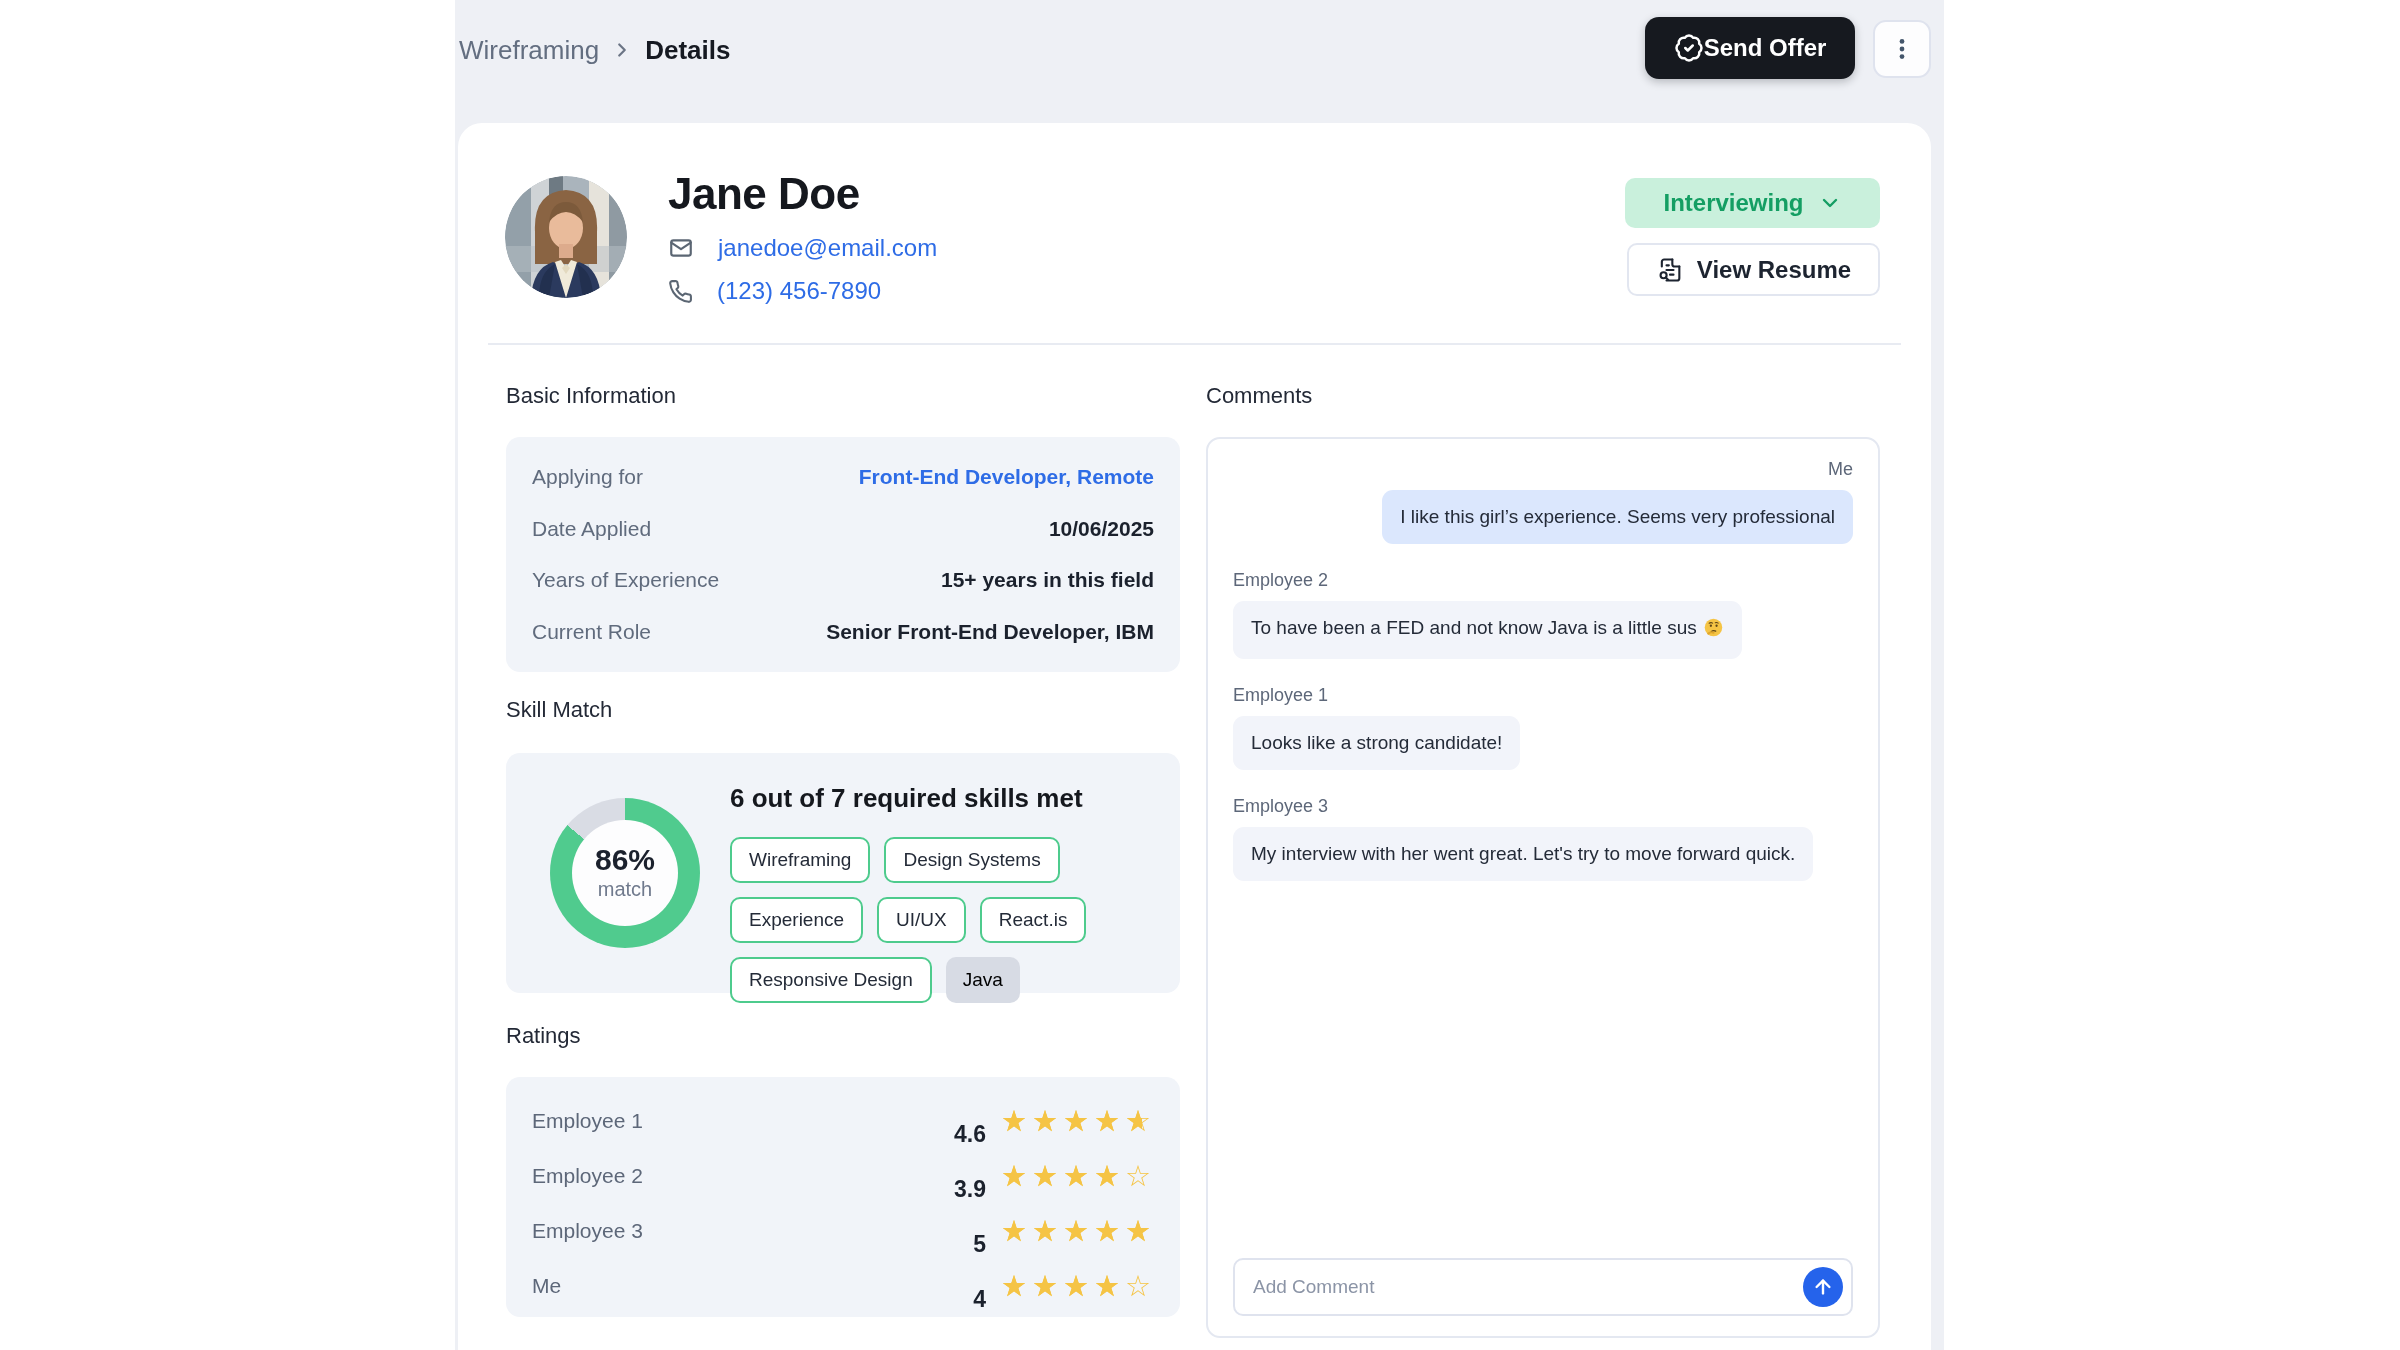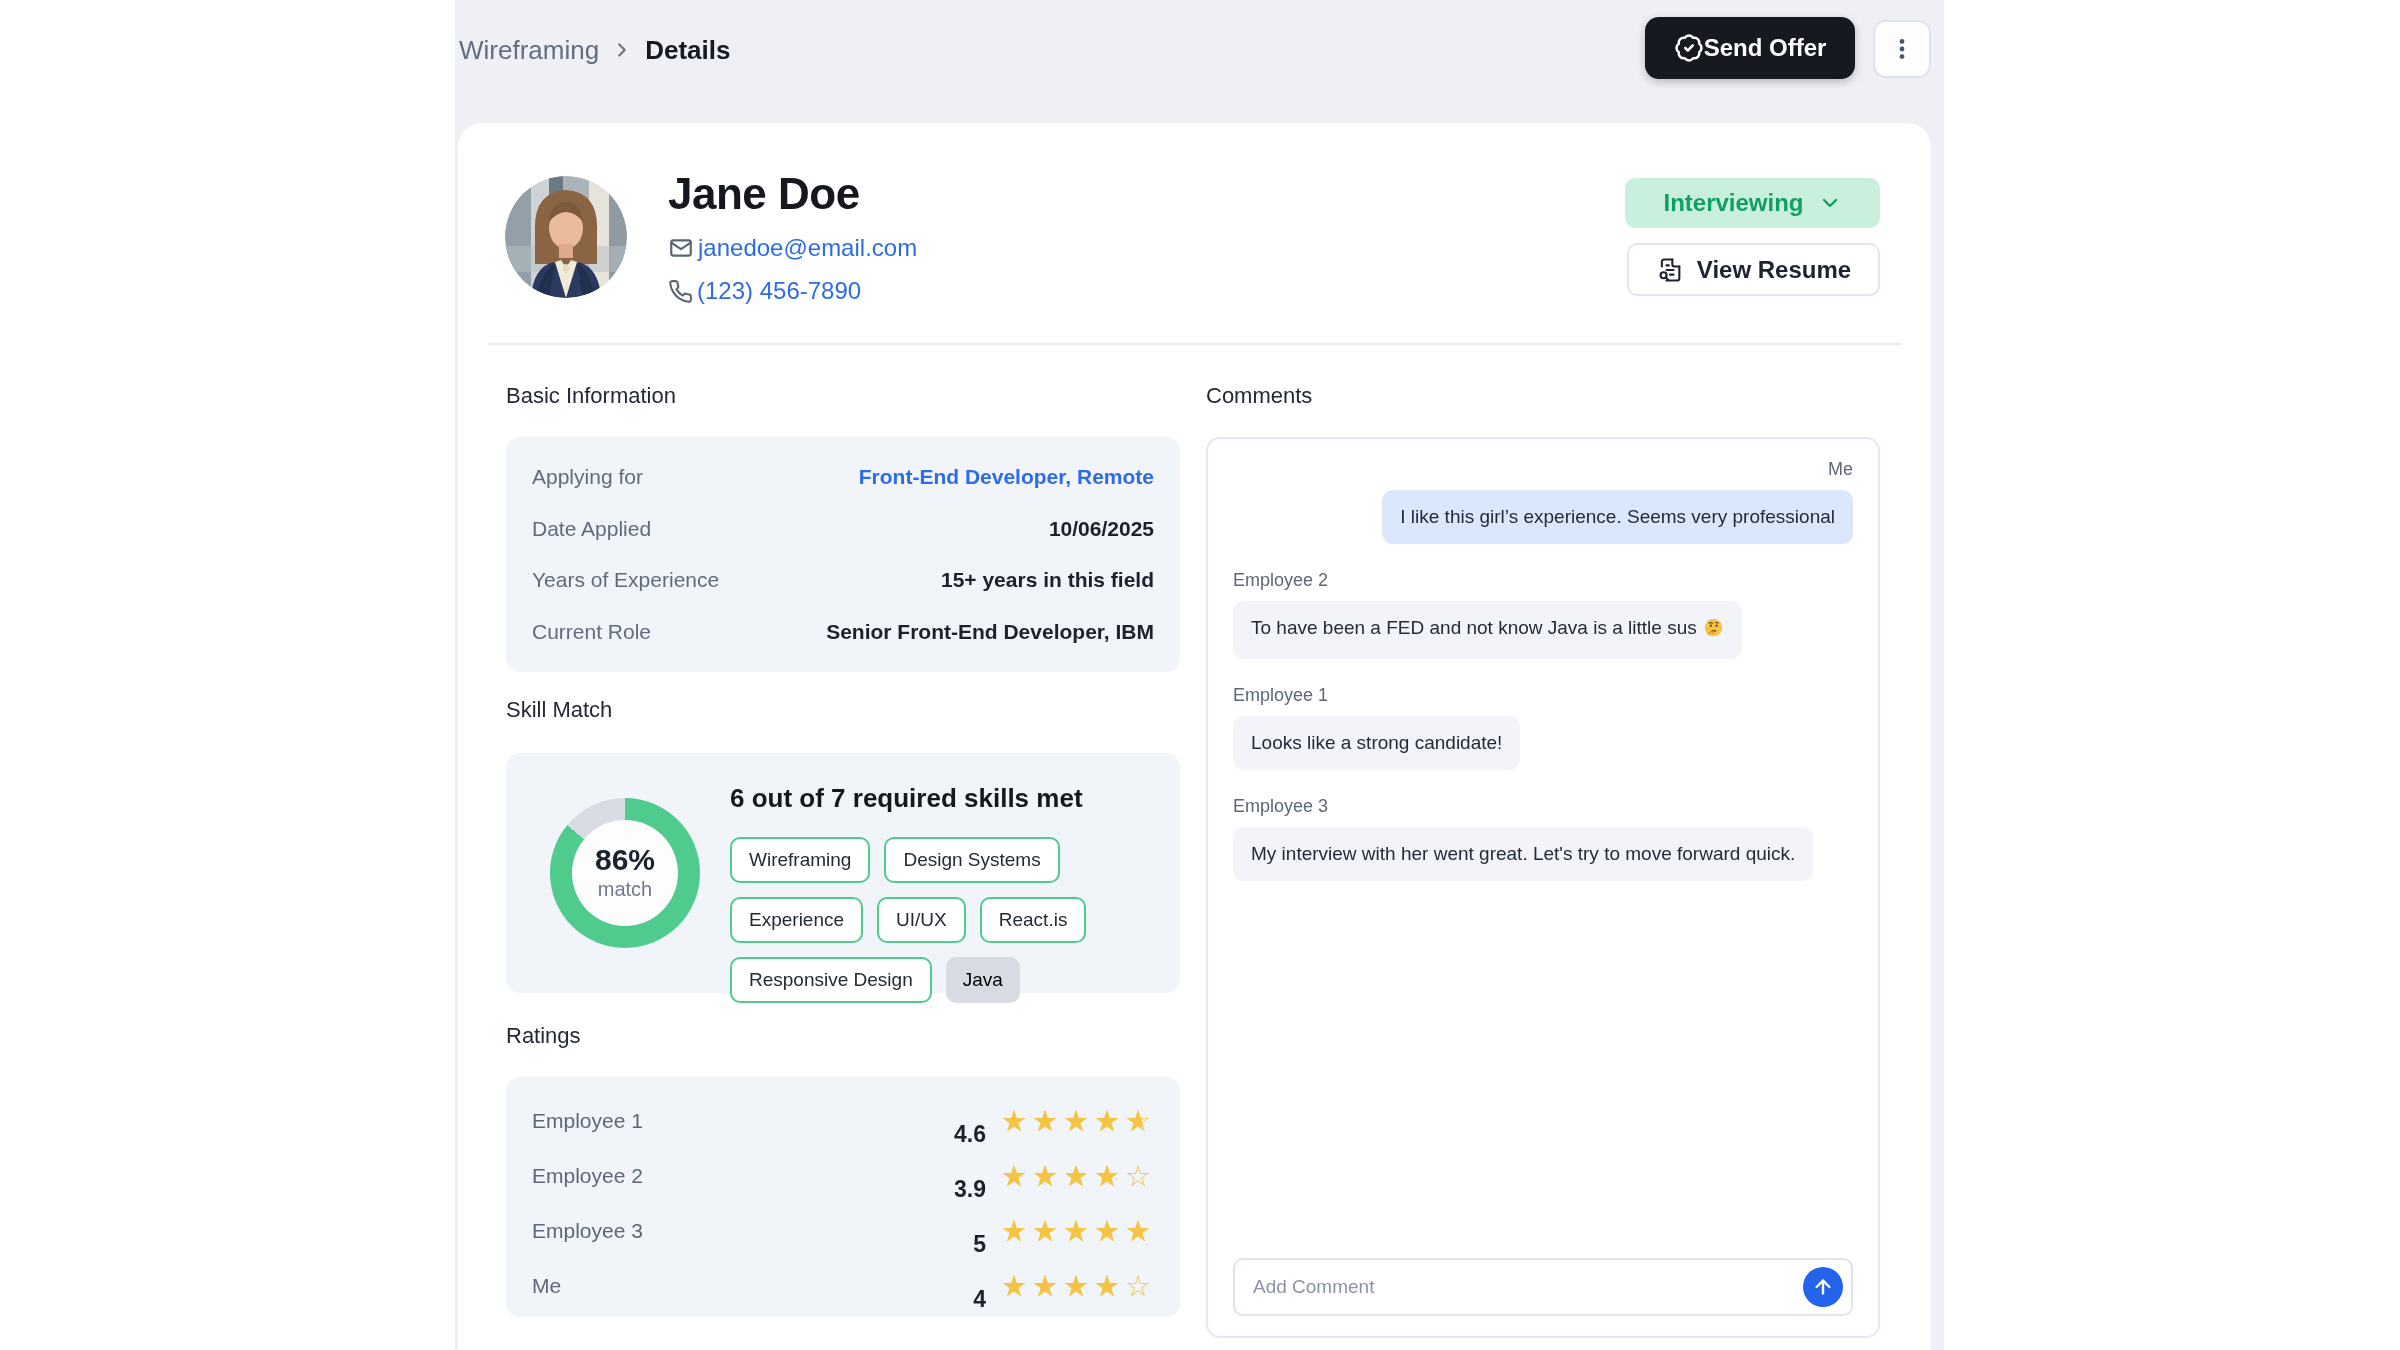--- a/index.html
+++ b/index.html
@@ -20,21 +20,21 @@
   .kebab-btn { position:absolute; left:1873px; top:20px; width:58px; height:58px; background:#fdfdfe; border:2px solid #dfe3ee;
     border-radius:13px; display:flex; align-items:center; justify-content:center; cursor:pointer; }
 
   
   .card { position:absolute; left:458px; top:123px; width:1473px; height:1270px; background:#ffffff; border-radius:24px; }
 
   .avatar { position:absolute; left:47px; top:53px; width:122px; height:122px; border-radius:50%; overflow:hidden; }
   .avatar svg { display:block; }
 
   .profile-name { position:absolute; left:210px; top:46px; font-size:44px; font-weight:bold; color:#15181e; letter-spacing:-0.5px; }
-  .contact-row { position:absolute; left:210px; display:flex; align-items:center; gap:4px; font-size:24px; color:#2e6ce6; cursor:pointer; }
+  .contact-row { position:absolute; left:210px; display:flex; align-items:center; gap:24px; font-size:24px; color:#2e6ce6; cursor:pointer; }
   .contact-row .cicon { color:#5b6673; display:flex; }
   .contact-email { top:111px; }
   .contact-phone { top:154px; }
 
   .status-pill { position:absolute; left:1167px; top:55px; width:255px; height:50px; border-radius:10px;
     display:flex; align-items:center; justify-content:center; gap:14px; font-size:24px; font-weight:bold; cursor:pointer; border:none; font-family:inherit; }
   .resume-btn { position:absolute; left:1169px; top:120px; width:253px; height:53px; border-radius:10px; background:#ffffff;
     border:2px solid #e2e6f0; display:flex; align-items:center; justify-content:center; gap:13px;
     font-size:24px; font-weight:bold; color:#1d2430; cursor:pointer; font-family:inherit; }
 

